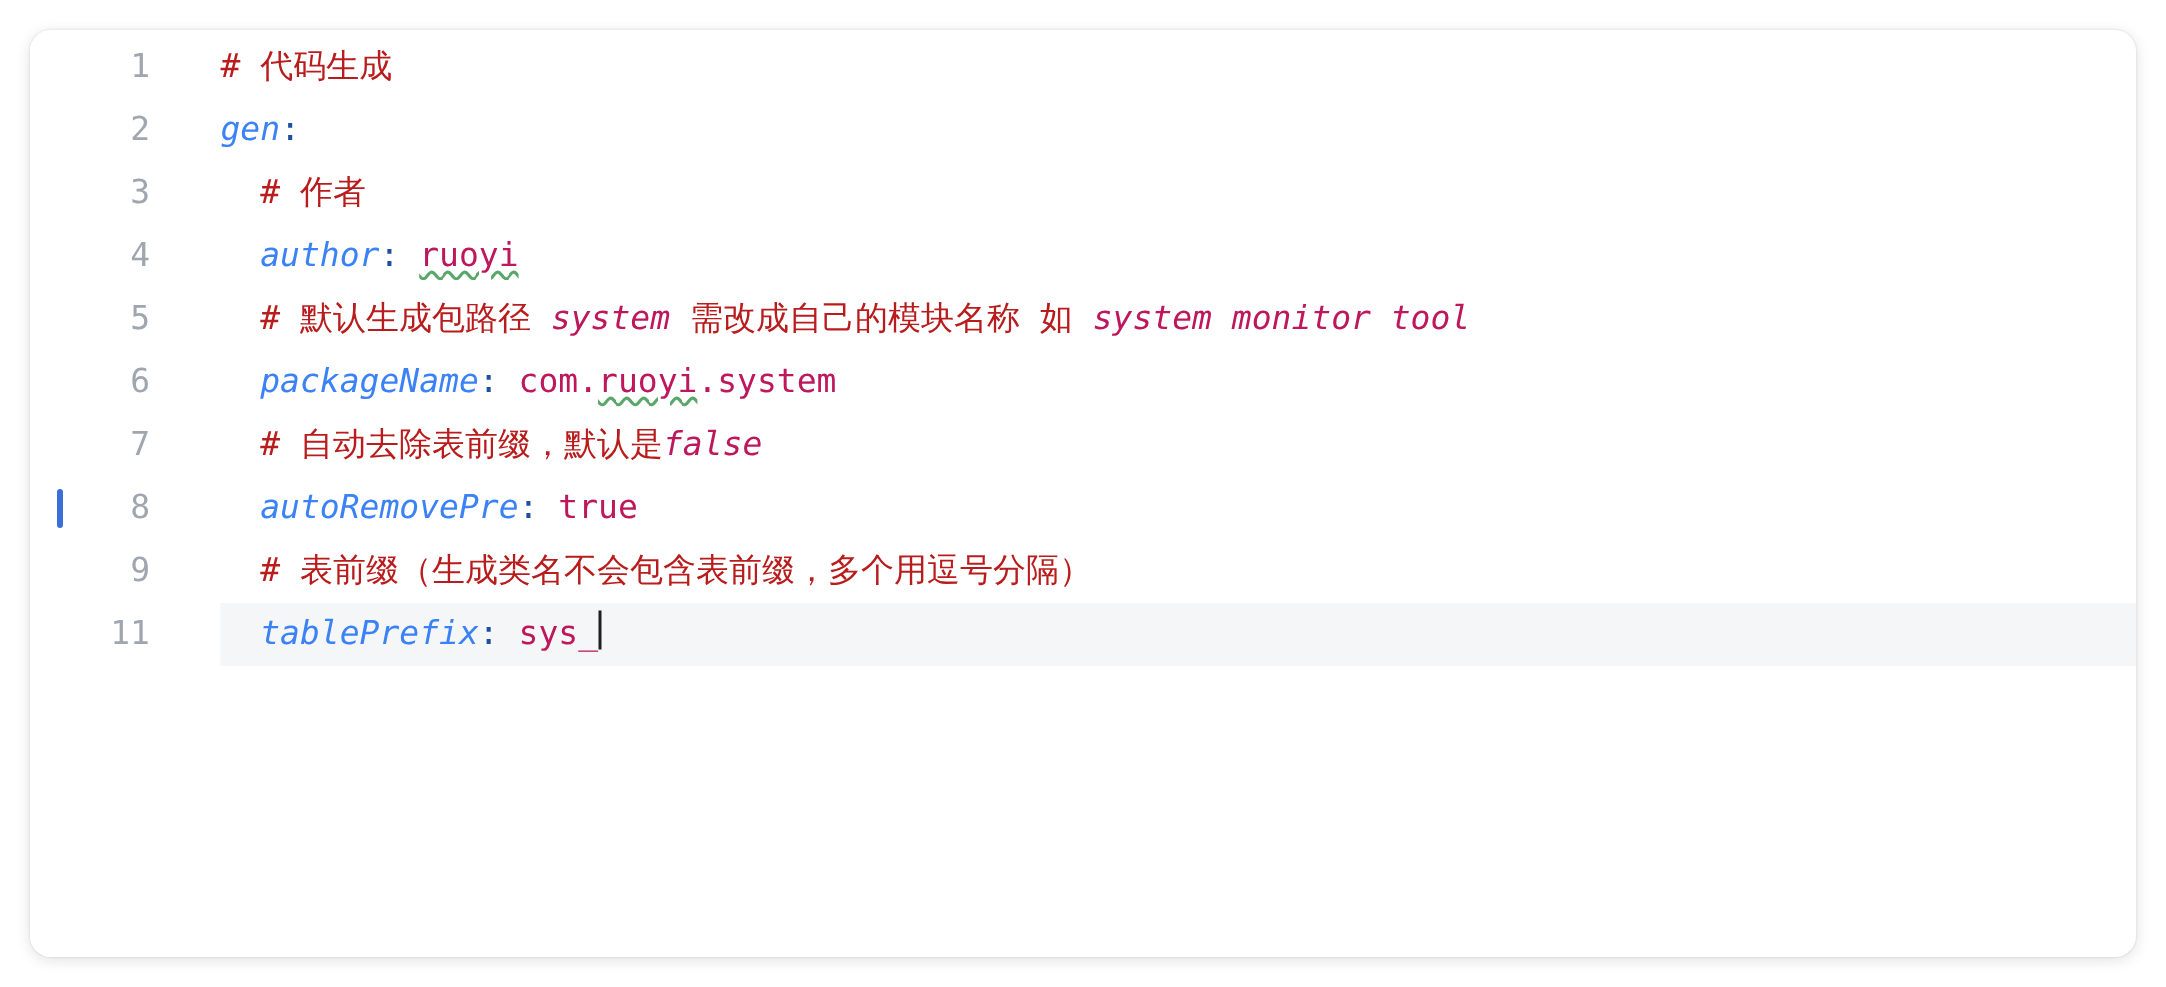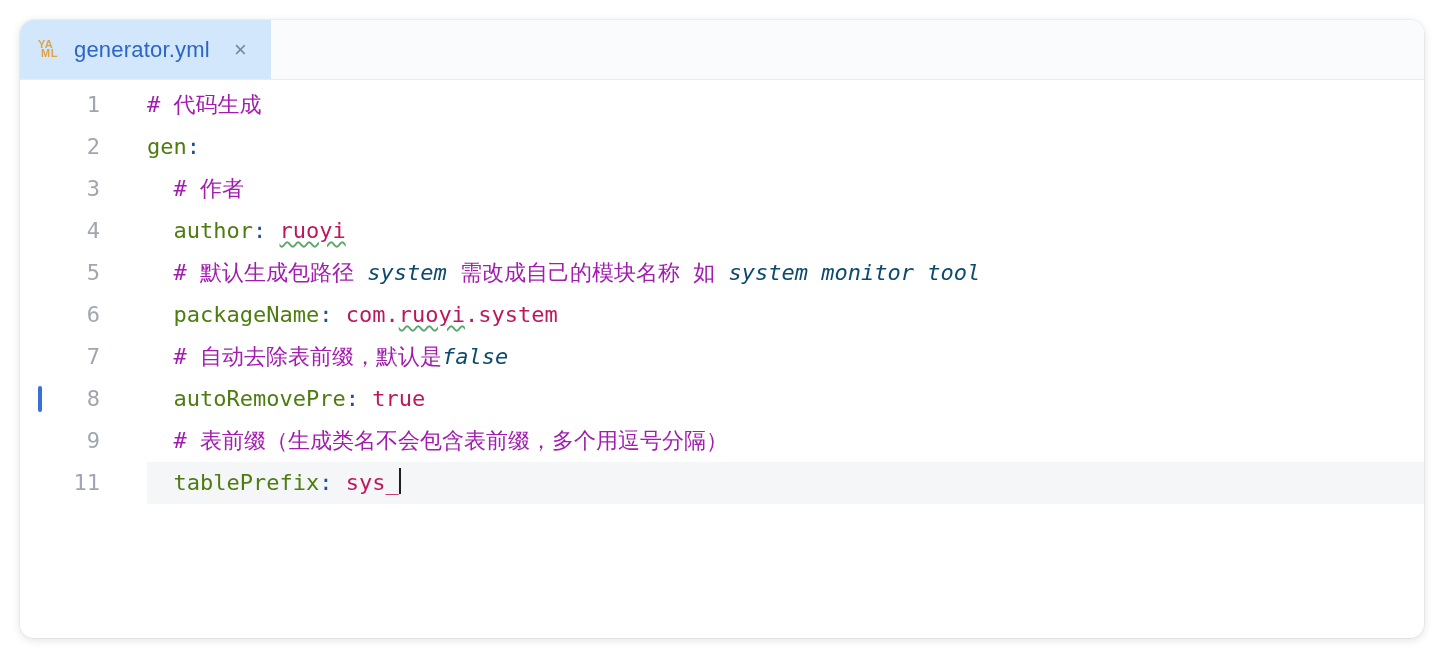--- a/index.html
+++ b/index.html
@@ -98,23 +98,23 @@
   }
   .code-line { height: 42px; position: relative; }
   .current-line-bg {
     position: absolute;
     left: 0; right: 0;
     height: 42px;
     background: #f5f6f8;
     z-index: 0;
   }
   .code-line > span, .code-line > .caret { position: relative; z-index: 1; }
-  .tok-comment { color: #a21caf; }
-  .tok-comment-italic { color: #0c4a6e; font-style: italic; }
-  .tok-key { color: #4d7c0f; }
+  .tok-comment { color: #b91c1c; }
+  .tok-comment-italic { color: #be185d; font-style: italic; }
+  .tok-key { color: #3b82f6; font-style: italic; }
   .tok-colon { color: #1e4fa3; }
   .tok-value { color: #be185d; }
   .warn-underline {
     text-decoration-line: underline;
     text-decoration-style: wavy;
     text-decoration-color: #5aa76a;
     text-decoration-thickness: 1.5px;
     text-underline-offset: 3px;
   }
   .change-marker {
@@ -133,30 +133,20 @@
     background: #1f1f1f;
     vertical-align: -4px;
     margin-left: 0;
   }
 </style>
 </head>
 <body>
 
 <div class="editor-frame">
 
-  <div class="tab-bar">
-    <div class="tab">
-      <span class="yaml-icon">
-        <span class="ya">YA</span>
-          <span class="ml">ML</span>
-      </span>
-      <span class="file-label">generator.yml</span>
-      <span class="close-x">×</span>
-    </div>
-  </div>
 
   <div class="editor-body">
     <div class="gutter" id="gutter">
         <div class="gutter-line">1</div>
         <div class="gutter-line">2</div>
         <div class="gutter-line">3</div>
         <div class="gutter-line">4</div>
         <div class="gutter-line">5</div>
         <div class="gutter-line">6</div>
         <div class="gutter-line">7</div>

